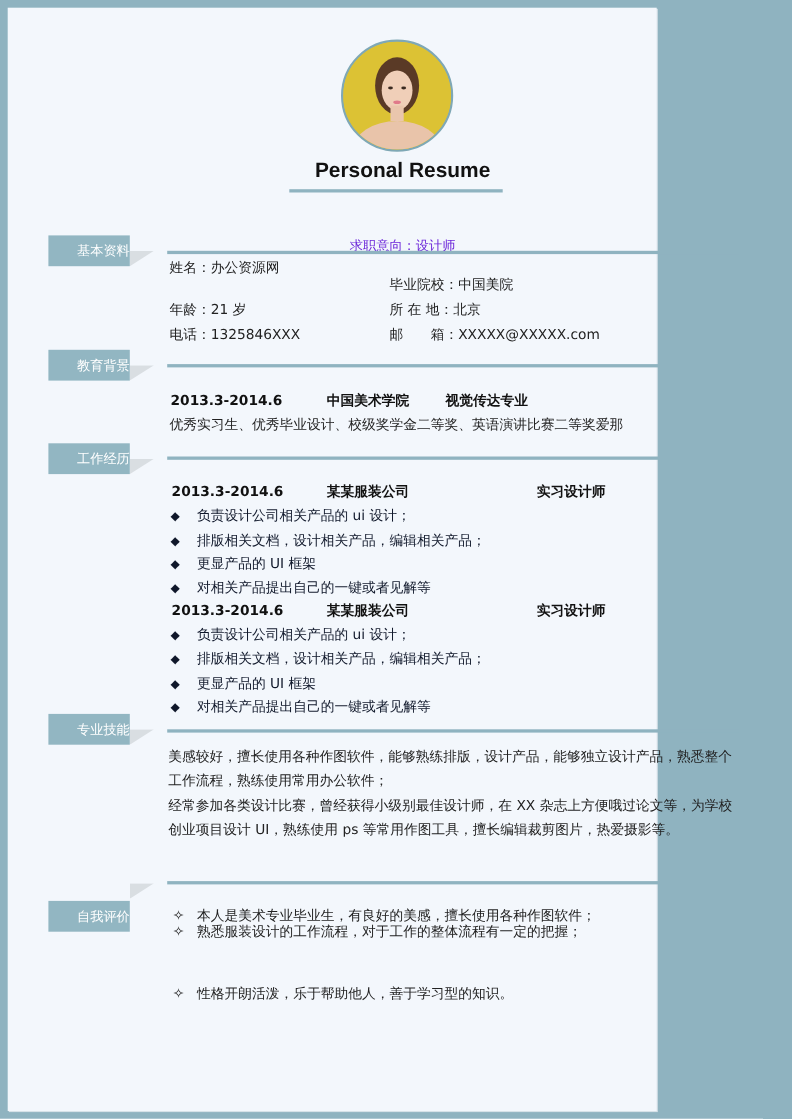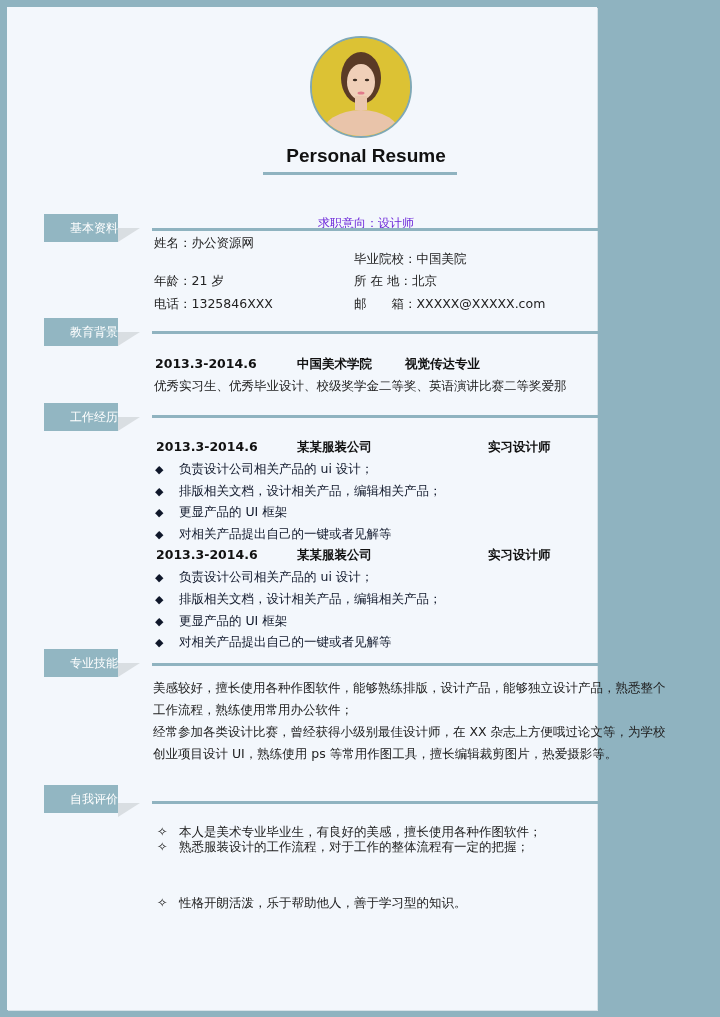--- a/index.html
+++ b/index.html
@@ -119,21 +119,21 @@
   <div class="bullet-row" style="top:606px"><span class="b">◆</span><span>更显产品的 UI 框架</span></div>
   <div class="bullet-row" style="top:627px"><span class="b">◆</span><span>对相关产品提出自己的一键或者见解等</span></div>
 
   <div class="sec-label" style="top:642px">专业技能</div>
   <div class="sec-shadow" style="top:656px"></div>
   <div class="sec-line" style="top:656px"></div>
 
   <div class="para" style="top:714px">经常参加各类设计比赛，曾经获得小级别最佳设计师，在 XX 杂志上方便哦过论文等，为学校创业项目设计 UI，熟练使用 ps 等常用作图工具，擅长编辑裁剪图片，热爱摄影等。</div>
   <div class="para" style="top:670px">美感较好，擅长使用各种作图软件，能够熟练排版，设计产品，能够独立设计产品，熟悉整个工作流程，熟练使用常用办公软件；</div>
 
-  <div class="sec-label" style="top:778px">自我评价</div>
+  <div class="sec-label" style="top:812px">自我评价</div>
   <div class="sec-shadow" style="top:796px"></div>
   <div class="sec-line" style="top:794px"></div>
 
   <div class="eval-row" style="top:817px"><span class="b">✧</span><span>本人是美术专业毕业生，有良好的美感，擅长使用各种作图软件；</span></div>
   <div class="eval-row" style="top:832px"><span class="b">✧</span><span>熟悉服装设计的工作流程，对于工作的整体流程有一定的把握；</span></div>
   <div class="eval-row" style="top:888px"><span class="b">✧</span><span>性格开朗活泼，乐于帮助他人，善于学习型的知识。</span></div>
 
 </div>
 
 </body></html>

